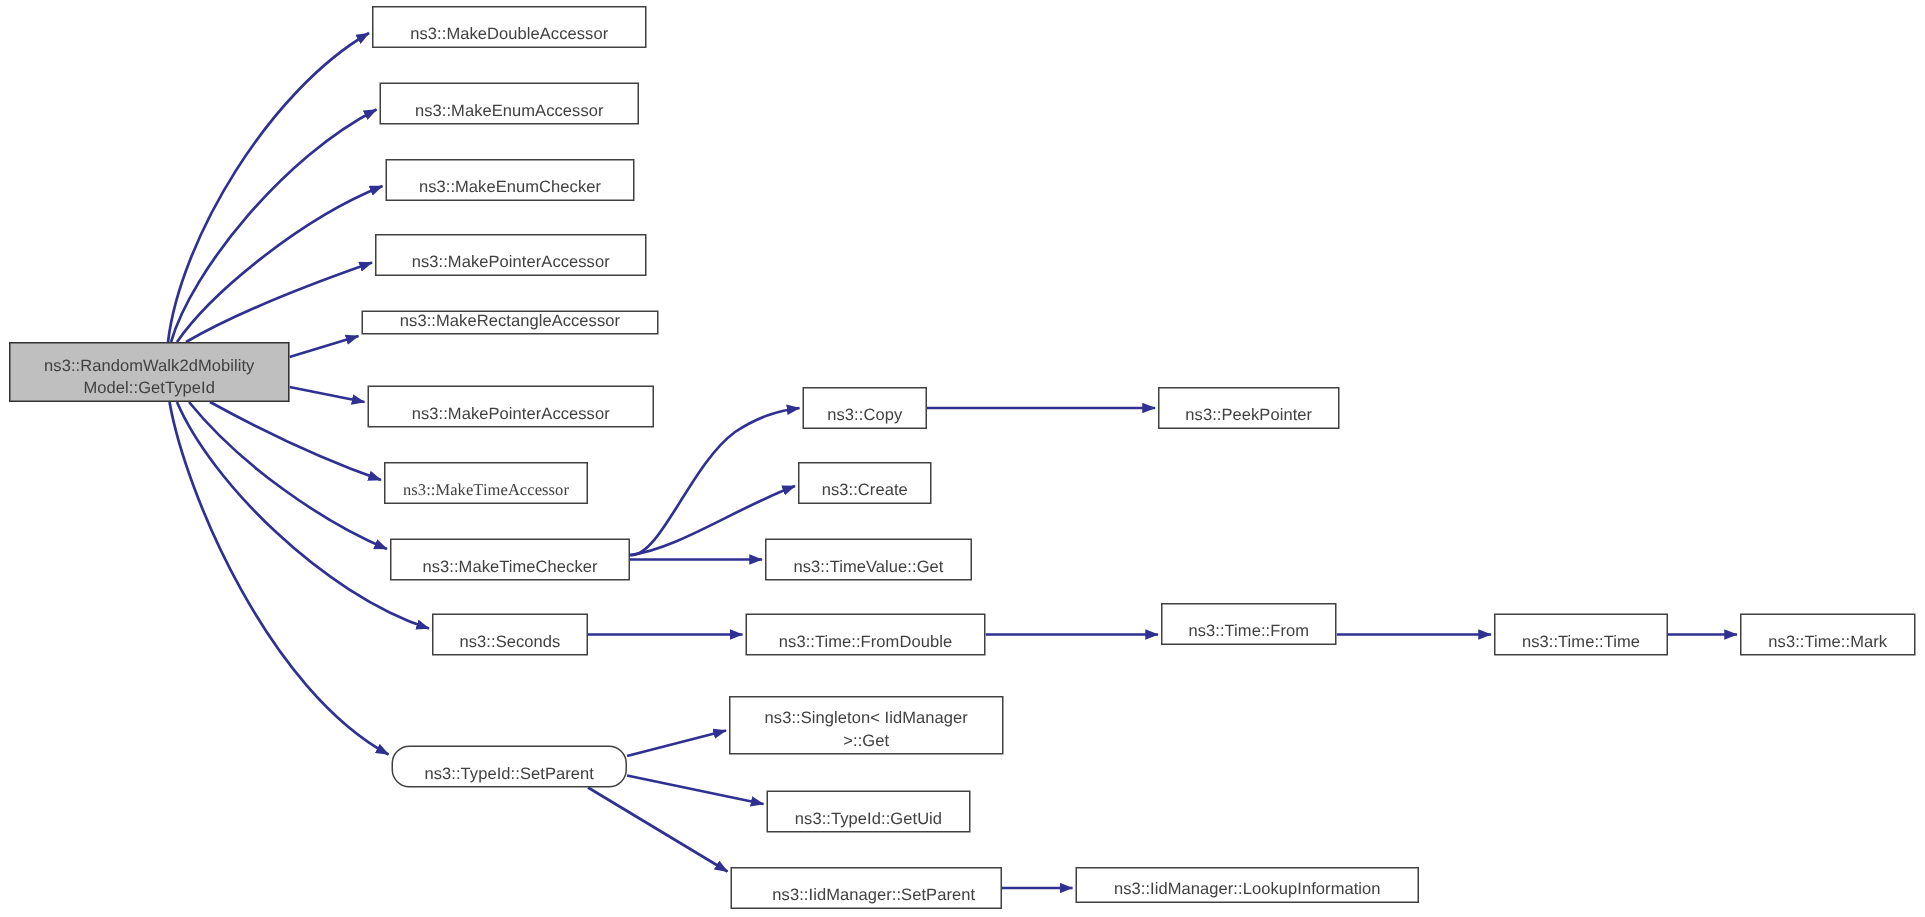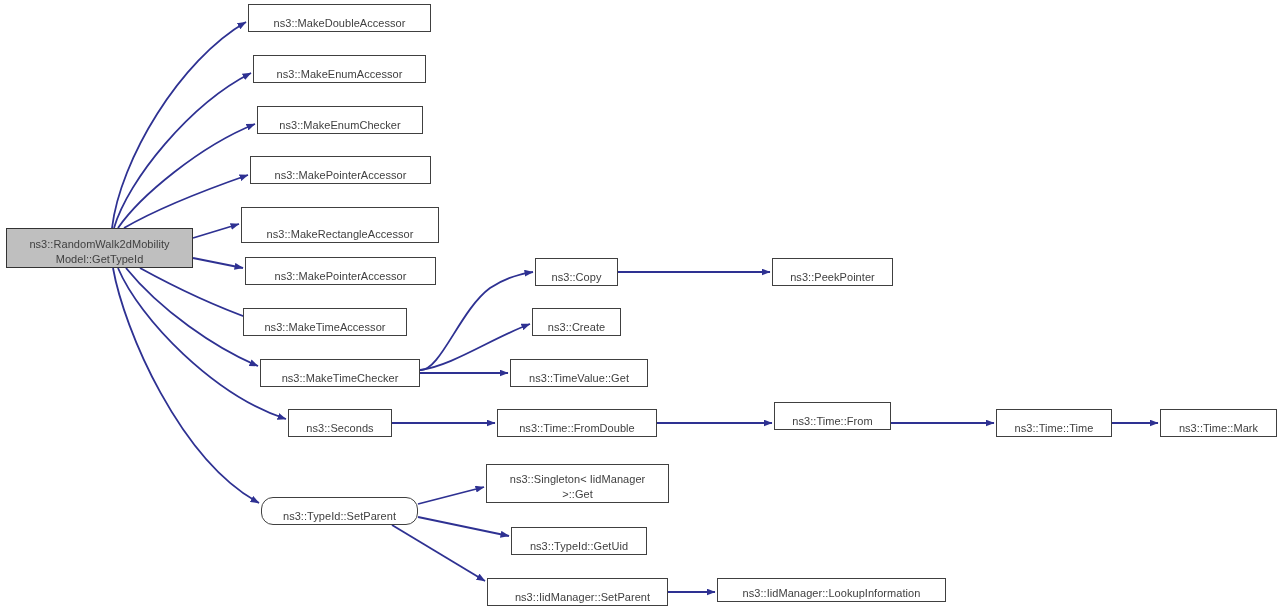--- a/index.html
+++ b/index.html
@@ -111,29 +111,29 @@
   </div>
 
   <div class="node" style="left:257px; top:106px; width:166px; height:28px;">
     <span class="label">ns3::MakeEnumChecker</span>
   </div>
 
   <div class="node" style="left:250px; top:156px; width:181px; height:28px;">
     <span class="label">ns3::MakePointerAccessor</span>
   </div>
 
-  <div class="node" style="left:241px; top:207px; width:198px; height:36px;">
+  <div class="node" style="left:241px; top:207px; width:198px; height:16px;">
     <span class="label">ns3::MakeRectangleAccessor</span>
   </div>
 
   <div class="node" style="left:245px; top:257px; width:191px; height:28px;">
     <span class="label">ns3::MakePointerAccessor</span>
   </div>
 
-  <div class="node" style="left:243px; top:308px; width:164px; height:28px;">
+  <div class="node" style="left:256px; top:308px; width:136px; height:28px;font-family:Liberation Serif, serif;">
     <span class="label">ns3::MakeTimeAccessor</span>
   </div>
 
   <div class="node" style="left:260px; top:359px; width:160px; height:28px;">
     <span class="label">ns3::MakeTimeChecker</span>
   </div>
 
   <div class="node" style="left:288px; top:409px; width:104px; height:28px;">
     <span class="label">ns3::Seconds</span>
   </div>

